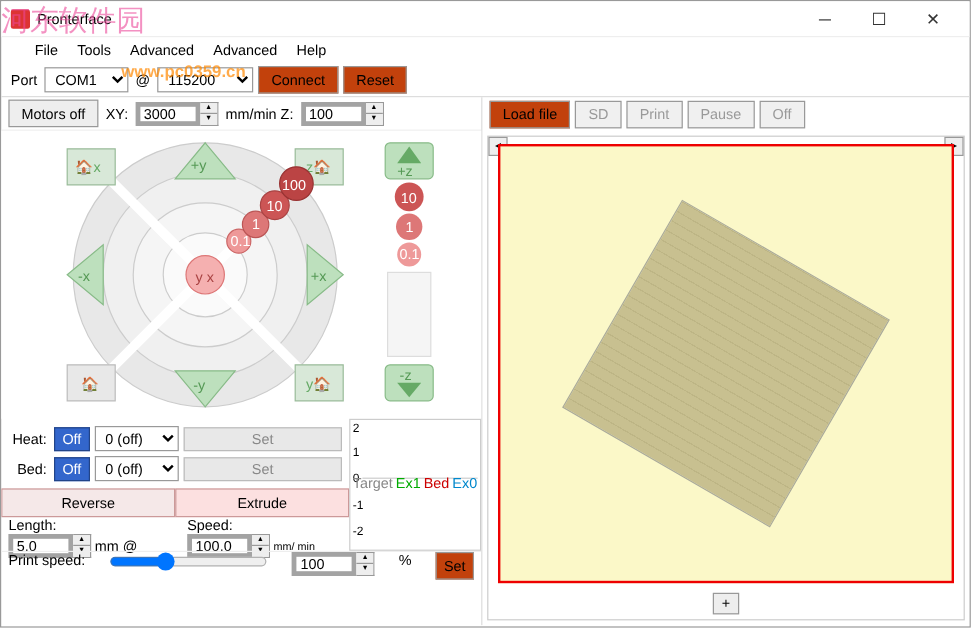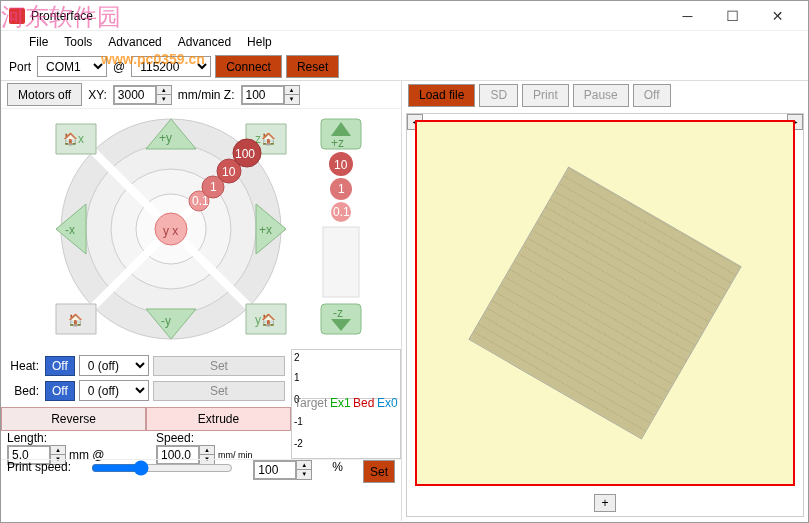--- a/index.html
+++ b/index.html
@@ -39,21 +39,21 @@
 .viewer{flex:1;position:relative;background:#fff;margin:4px;border:1px solid #ccc}
 .bed{position:absolute;left:8px;top:6px;right:8px;bottom:30px;background:#fbf8c8;border:2px solid #e00}
 .plate{position:absolute;left:50%;top:50%;width:200px;height:200px;transform:translate(-50%,-50%) rotate(30deg);background:repeating-linear-gradient(0deg,#c8c090,#c8c090 8px,#bdb585 8px,#bdb585 9px),repeating-linear-gradient(90deg,transparent,transparent 8px,rgba(0,0,0,.08) 8px,rgba(0,0,0,.08) 9px);border:1px solid #aa9}
 .plusbtn{position:absolute;bottom:4px;left:50%;transform:translateX(-50%);border:1px solid #999;background:#eee;width:22px;height:18px;text-align:center;line-height:16px}
 .graphside{display:flex;height:110px}
 .bottompanel{width:290px}
 .arrow-r{position:absolute;right:0;top:0;width:16px;height:16px;border:1px solid #999;background:#eee;text-align:center;font-size:10px;line-height:14px}
 .arrow-l{position:absolute;left:0;top:0;width:16px;height:16px;border:1px solid #999;background:#eee;text-align:center;font-size:10px;line-height:14px}
 input[type=range]{flex:1}
 .spin{display:inline-flex;align-items:center}
-.spin input{width:44px;border:2px solid #a3a3a3;height:20px;padding:0 3px}
+.spin input{width:54px;border:4px solid #a3a3a3;height:20px;padding:0 3px}
 .spin .sb{display:flex;flex-direction:column;border:1px solid #999;border-left:none}
 .spin .sb div{width:14px;height:9px;font-size:7px;text-align:center;line-height:8px;background:#eee;border-bottom:1px solid #999}
 .spin .sb div:last-child{border-bottom:none}
 </style>
 </head>
 <body>
 
 <div class="watermark">河东软件园</div>
 <div class="watermark2">www.pc0359.cn</div>
 

